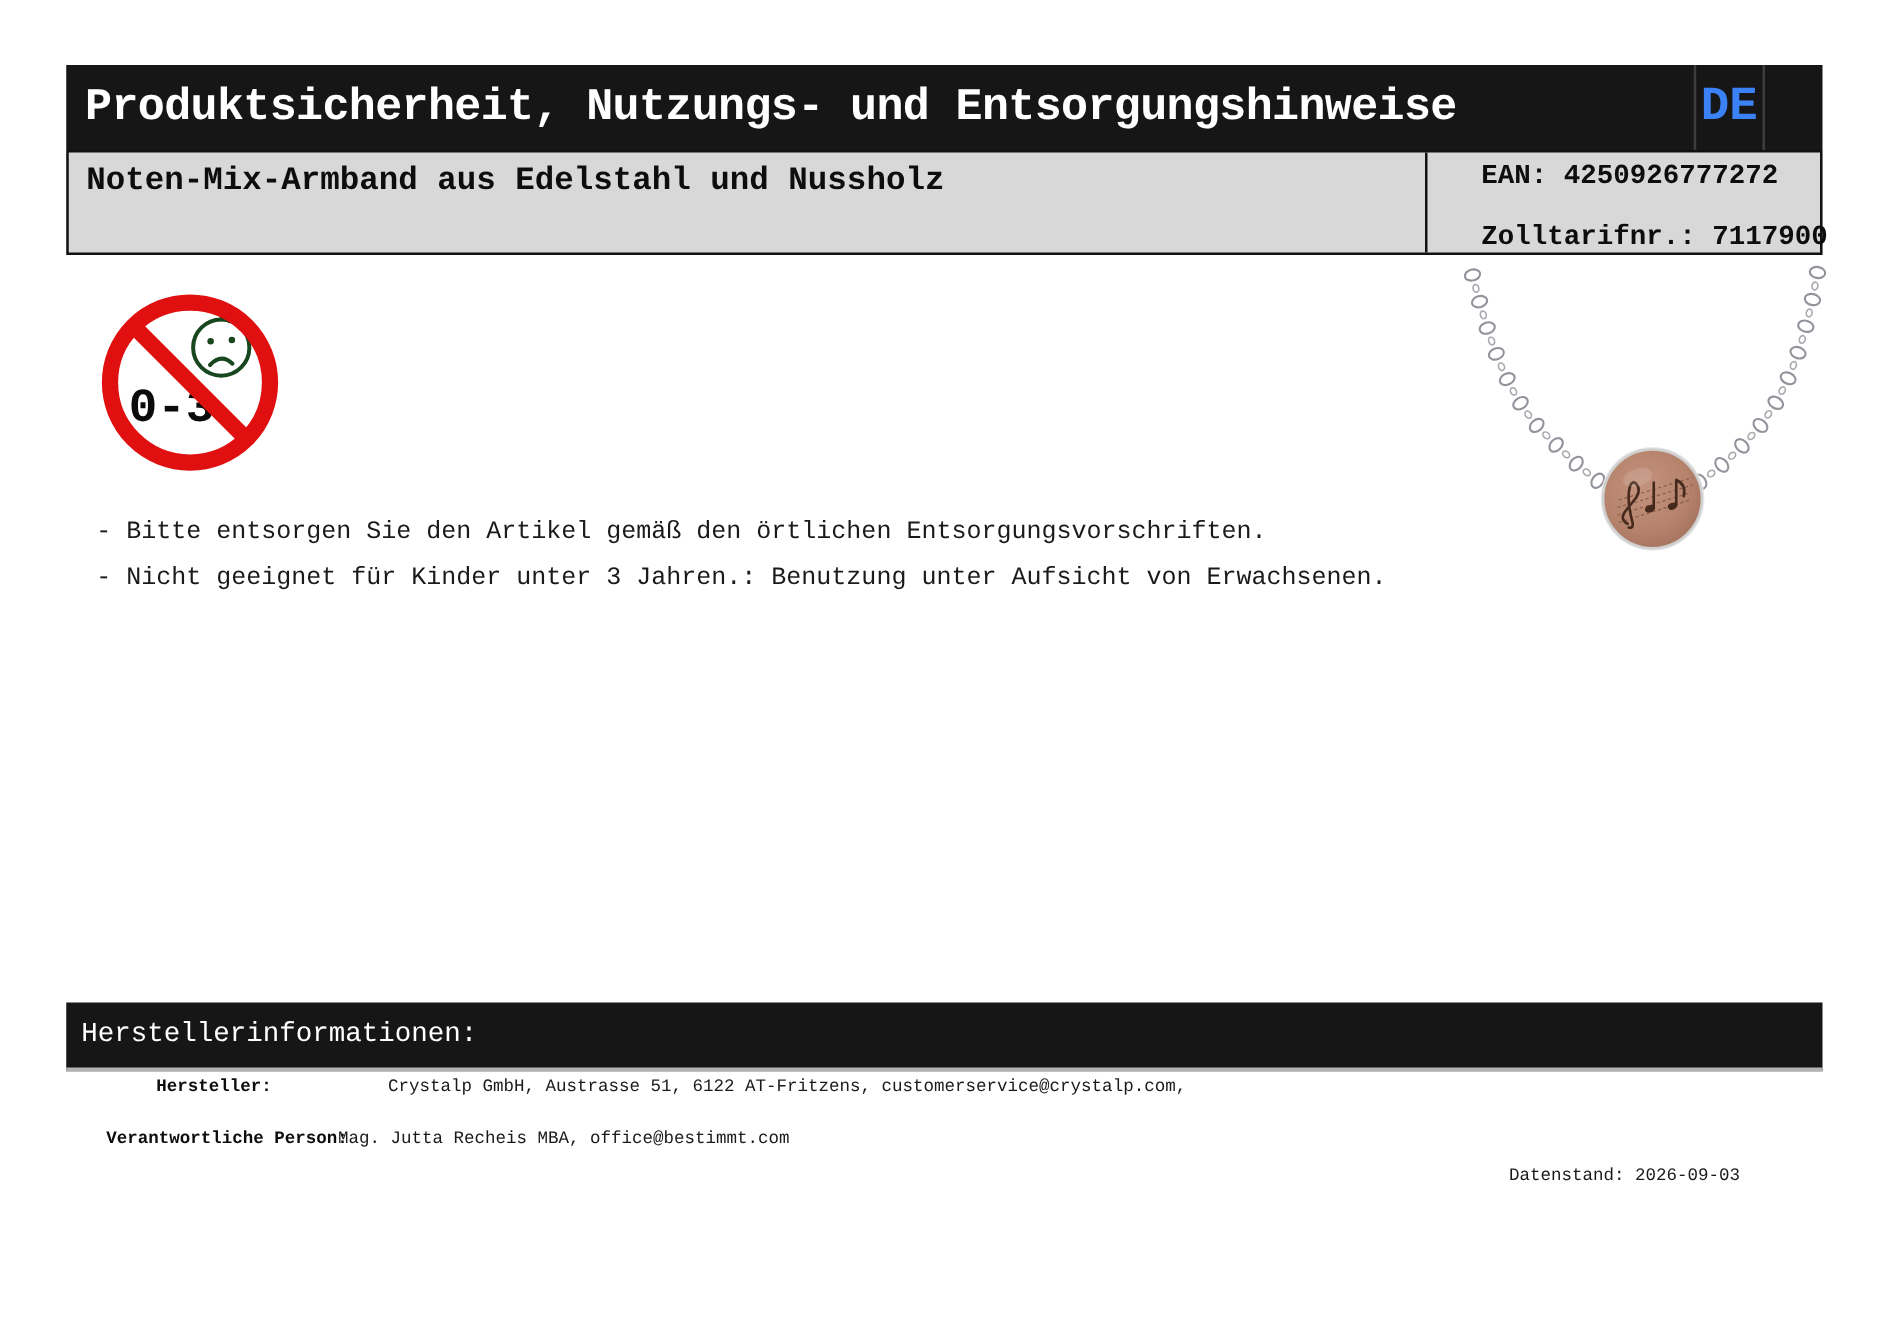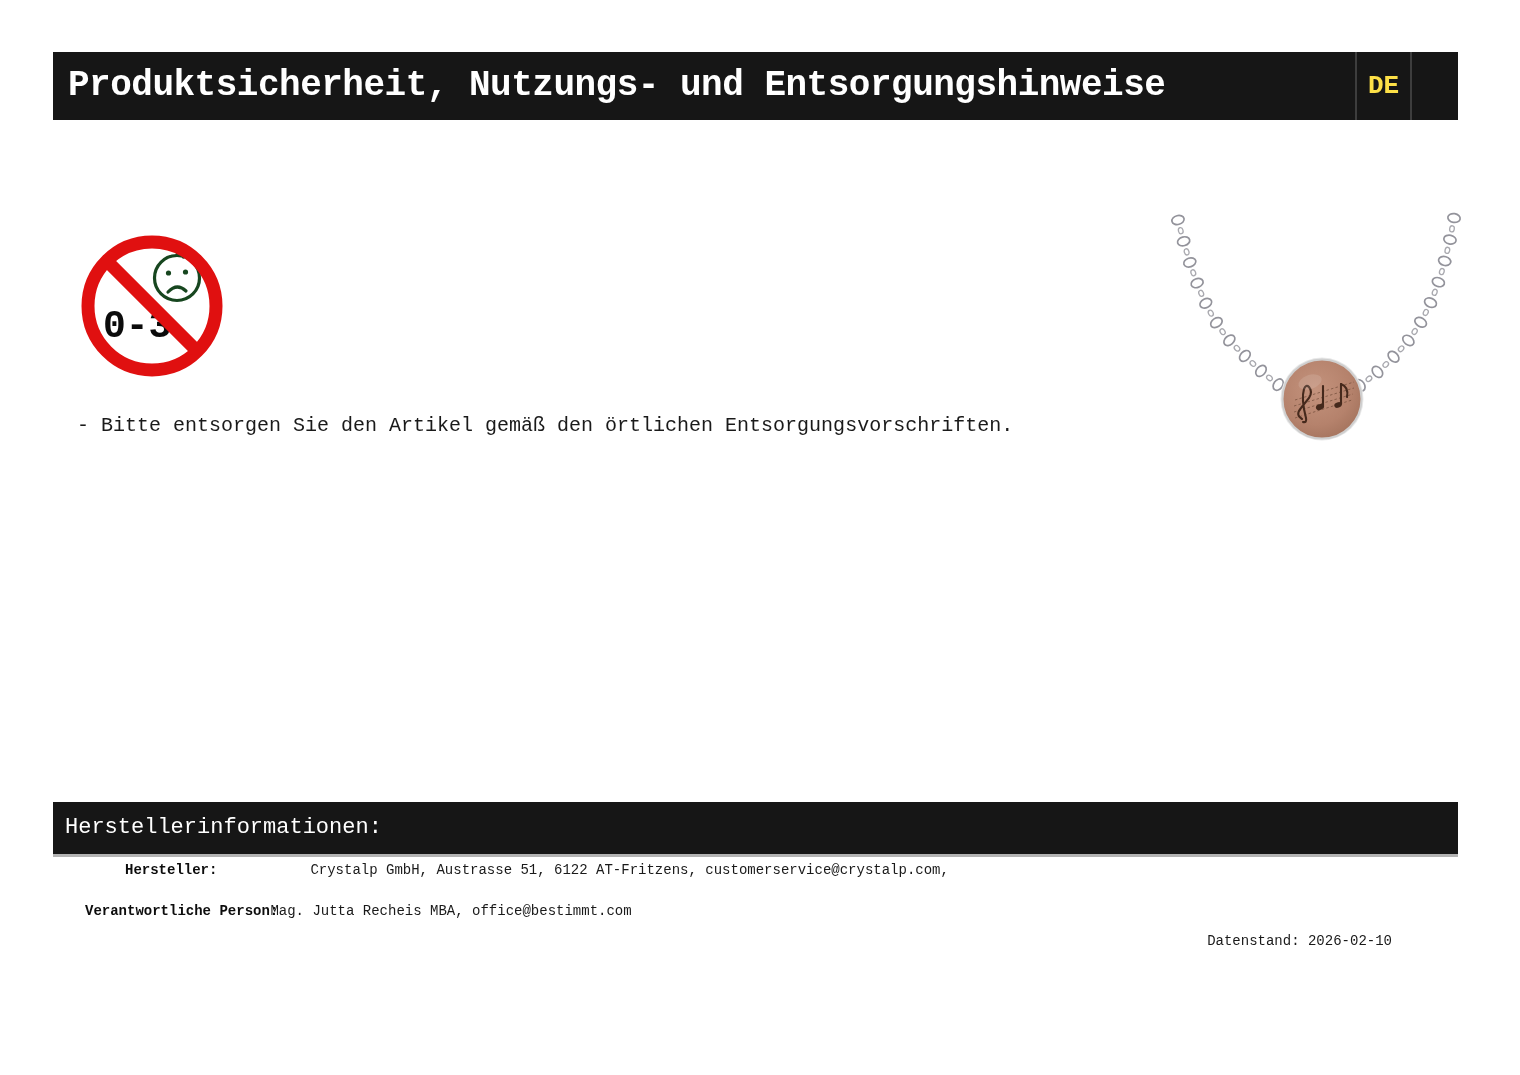--- a/index.html
+++ b/index.html
@@ -8,21 +8,21 @@
 
   
   .title-bar{position:absolute;left:53px;top:52px;width:1405px;height:68px;
              background:#161616;box-sizing:border-box;}
   .title-text{position:absolute;left:15px;top:0;line-height:68px;color:#ffffff;
               font-size:36px;font-weight:bold;letter-spacing:-0.5px;white-space:nowrap;}
   .de-seam{position:absolute;top:0;width:2px;height:68px;background:#3d3d3d;}
   .seam-left{left:1302px;}
   .seam-right{left:1357px;}
   .de-cell{position:absolute;left:1302px;top:0;width:57px;height:68px;line-height:68px;
-           text-align:center;color:#fde047;font-size:26px;font-weight:bold;}
+           text-align:center;color:#3b82f6;font-size:38px;font-weight:bold;}
 
   .subhead-row{position:absolute;left:53px;top:120px;width:1405px;height:84px;
                background:#d8d8d8;border:2px solid #111;box-sizing:border-box;}
   .subhead-divider{position:absolute;left:1085px;top:0;width:2px;height:100%;background:#111;}
   .product-name{position:absolute;left:14px;top:7px;font-size:26px;font-weight:bold;
                 color:#0d0d0d;white-space:nowrap;}
   .codes-cell{position:absolute;left:1087px;top:0;right:0;height:100%;}
   .code-line{position:absolute;left:43px;font-size:22px;font-weight:bold;color:#0d0d0d;white-space:nowrap;}
   .code-ean{top:6px;}
   .code-customs{top:55px;}
@@ -54,20 +54,28 @@
 
 <div class="page">
 
   <div class="title-bar">
     <span class="title-text">Produktsicherheit, Nutzungs- und Entsorgungshinweise</span>
     <span class="de-seam seam-left"></span>
     <span class="de-seam seam-right"></span>
     <span class="de-cell">DE</span>
   </div>
 
+  <div class="subhead-row">
+    <span class="product-name">Noten-Mix-Armband aus Edelstahl und Nussholz</span>
+    <span class="subhead-divider"></span>
+    <div class="codes-cell">
+      <span class="code-line code-ean">EAN: 4250926777272</span>
+      <span class="code-line code-customs">Zolltarifnr.: 7117900</span>
+    </div>
+  </div>
 
   <svg class="warning-svg" width="152" height="158" viewBox="0 0 152 158">
     <circle cx="74" cy="78" r="64" fill="#ffffff"></circle>
 
     <g fill="none" stroke="#17461f" stroke-width="3.2" stroke-linecap="round">
       <circle cx="99" cy="50" r="22.5" fill="#ffffff"></circle>
       <path d="M99 27.5 q1 -8 10 -6.5 q-5 3 -3.5 8"></path>
       <path d="M90 64 Q99 54.5 108 63"></path>
     </g>
     <circle cx="90.5" cy="45" r="2.6" fill="#17461f"></circle>
@@ -148,30 +156,31 @@
         <path d="M1341 384 q8 3 6 13"></path>
       </g>
       <ellipse cx="1320" cy="407" rx="4.2" ry="2.9" fill="#45291c" transform="rotate(-20 1320 407)"></ellipse>
       <ellipse cx="1338" cy="405" rx="3.8" ry="2.7" fill="#45291c" transform="rotate(-20 1338 405)"></ellipse>
       <ellipse cx="1310" cy="382" rx="12" ry="7" fill="#ffffff" opacity="0.12" transform="rotate(-18 1310 382)"></ellipse>
     </g>
   </svg>
 
   <div class="notes">
     <div>- Bitte entsorgen Sie den Artikel gemäß den örtlichen Entsorgungsvorschriften.</div>
+    <div>- Nicht geeignet für Kinder unter 3 Jahren.: Benutzung unter Aufsicht von Erwachsenen.</div>
   </div>
 
   <div class="mfr-bar">
     <span class="mfr-bar-text">Herstellerinformationen:</span>
   </div>
 
   <div class="mfr-row mfr-row-1">
     <span class="mfr-label">Hersteller:</span>
     <span class="mfr-value">Crystalp GmbH, Austrasse 51, 6122 AT-Fritzens, customerservice@crystalp.com,</span>
   </div>
   <div class="mfr-row mfr-row-2">
     <span class="mfr-label">Verantwortliche Person:</span>
     <span class="mfr-value">Mag. Jutta Recheis MBA, office@bestimmt.com</span>
   </div>
 
-  <div class="datenstand">Datenstand: 2026-02-10</div>
+  <div class="datenstand">Datenstand: 2026-09-03</div>
 
 </div>
 
 </body></html>

